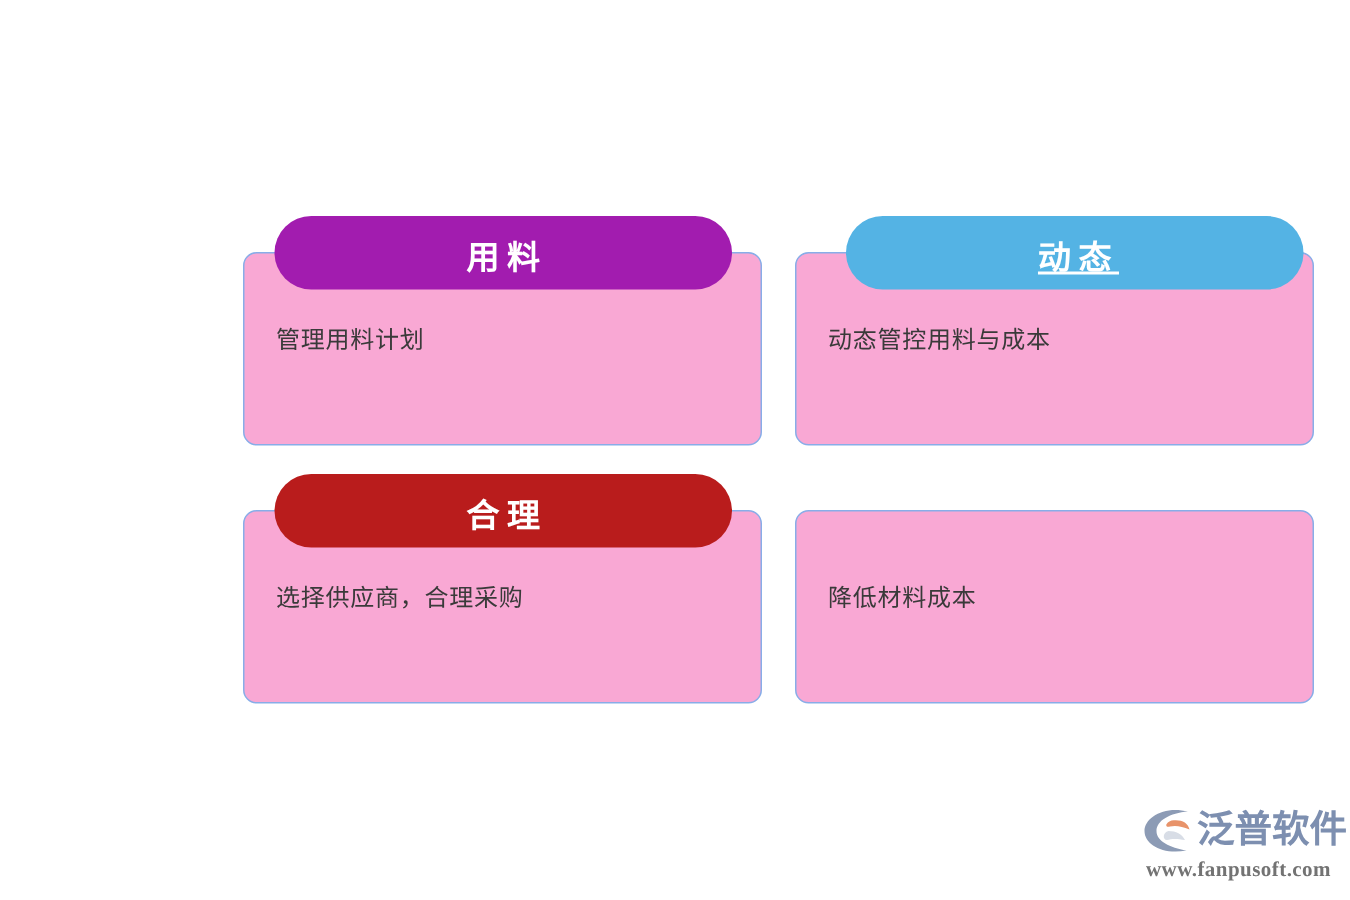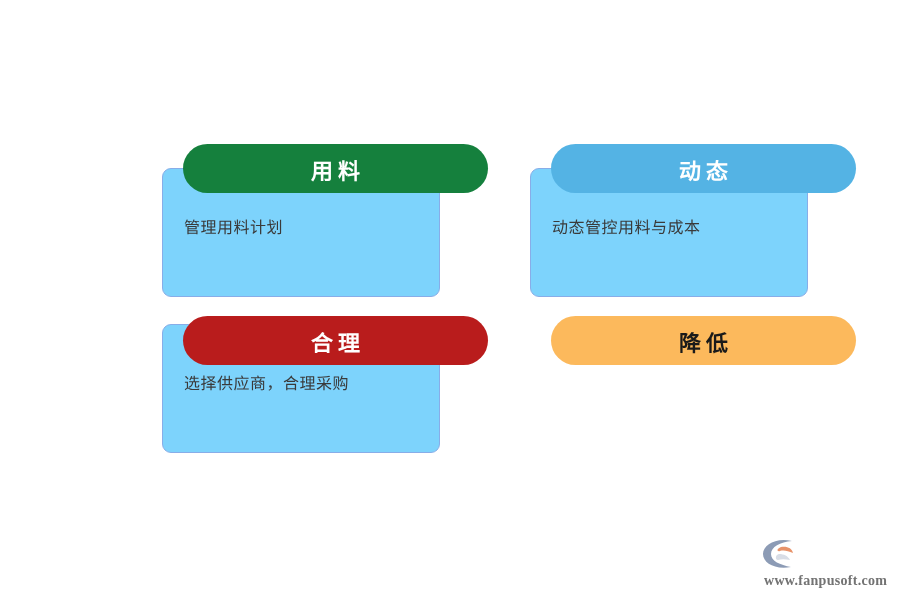--- a/index.html
+++ b/index.html
@@ -26,31 +26,31 @@
   .card-grid {
     position: absolute;
     left: 162px;
     top: 144px;
     width: 714px;
     height: 325px;
   }
 
   .card {
     position: absolute;
-    width: 278px;
+    width: 346px;
     height: 129px;
     box-sizing: border-box;
-    background: #7dd3fc;
+    background: #f9a8d4;
     border: 1px solid #88ade8;
     border-radius: 9px;
   }
   .card.col-l { left: 0; }
   .card.col-r { left: 368px; }
   .card.row-t { top: 24px; }
-  .card.row-b { top: 180px; }
+  .card.row-b { top: 196px; }
 
   .card-body {
     position: absolute;
     left: 21px;
     top: 47px;
     right: 16px;
     font-size: 16px;
     line-height: 1.5;
     color: #3a3a3a;
     letter-spacing: 0.5px;
@@ -67,21 +67,21 @@
     align-items: center;
     justify-content: center;
     font-size: 22px;
     font-weight: bold;
     letter-spacing: 5px;
     text-indent: 5px;
     z-index: 3;
     user-select: none;
   }
   .pill.col-l { left: 21px; }
-  .pill.col-r { left: 389px; }
+  .pill.col-r { left: 402px; text-decoration: underline; }
   .pill.row-t { top: 0px; }
   .pill.row-b { top: 172px; }
 
   
   .brand {
     position: absolute;
     left: 762px;
     top: 534px;
     width: 130px;
     height: 58px;
@@ -119,48 +119,49 @@
 </head>
 <body style="background: rgb(255, 255, 255);">
 
 <div id="stage">
 
   <div class="card-grid">
 
     <div class="card col-l row-t" style="border-color: rgb(136, 173, 232);">
       <div class="card-body" style="color: rgb(58, 58, 58);">管理用料计划</div>
     </div>
-    <div class="pill col-l row-t" id="pill-0" style="background: #15803d; color: rgb(255, 255, 255);">
+    <div class="pill col-l row-t" id="pill-0" style="background: #a21caf; color: rgb(255, 255, 255);">
       <span>用料</span>
     </div>
 
     <div class="card col-r row-t" style="border-color: rgb(136, 173, 232); padding-left: 47px;">
       <div class="card-body" style="color: rgb(58, 58, 58);">动态管控用料与成本</div>
     </div>
     <div class="pill col-r row-t" id="pill-1" style="background: rgb(84, 179, 228); color: rgb(255, 255, 255);">
       <span>动态</span>
     </div>
 
     <div class="card col-l row-b" style="border-color: rgb(136, 173, 232);">
       <div class="card-body" style="color: rgb(58, 58, 58);">选择供应商，合理采购</div>
     </div>
     <div class="pill col-l row-b" id="pill-2" style="background: #b91c1c; color: rgb(255, 255, 255);">
       <span>合理</span>
     </div>
 
-    <div class="pill col-r row-b" id="pill-3" style="background: rgb(252, 185, 92); color: rgb(26, 26, 26);">
-      <span>降低</span>
+    <div class="card col-r row-b" style="border-color: rgb(136, 173, 232);">
+      <div class="card-body" style="color: rgb(58, 58, 58);">降低材料成本</div>
     </div>
 
   </div>
 
   <div class="brand">
     <div class="brand-row">
       <svg class="brand-mark" viewBox="0 0 33 31">
         <path d="M30 3 C14 -1 1 7 1 16 C1 25 13 32 29 29 C18 27 9 23 9 16 C9 9 18 4 30 3 Z" fill="#8c9bb5"></path>
         <path d="M19 9 C25 8 30 10 31 15 C26 13 22 12 18 13 C15 14 14 11 19 9 Z" fill="#e8936a"></path>
         <path d="M17 16 C22 16 26 18 28 22 C23 21 19 21 16 22 C13 22 13 17 17 16 Z" fill="#d8dde6"></path>
       </svg>
+      <div class="brand-name" style="color: rgb(125, 143, 176);">泛普软件</div>
     </div>
     <div class="brand-url" style="color: #737373;">www.fanpusoft.com</div>
   </div>
 
 </div>
 
 </body></html>

